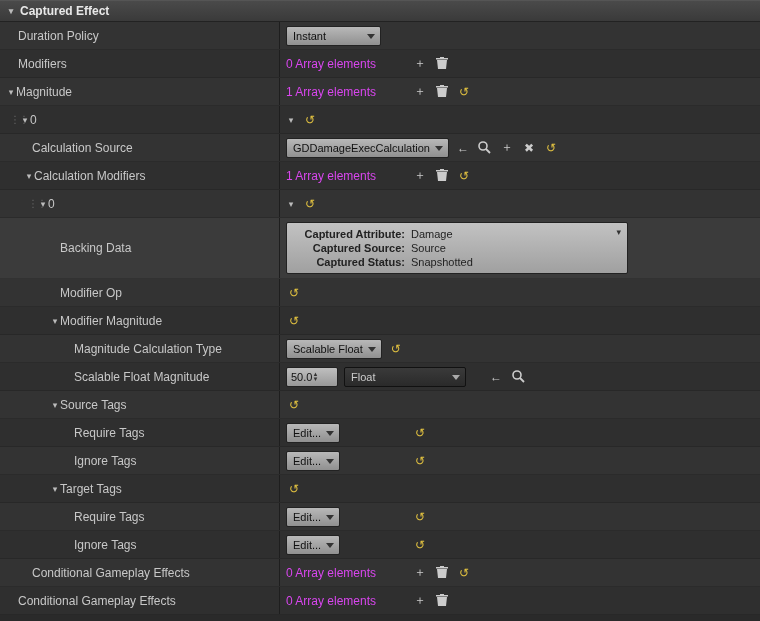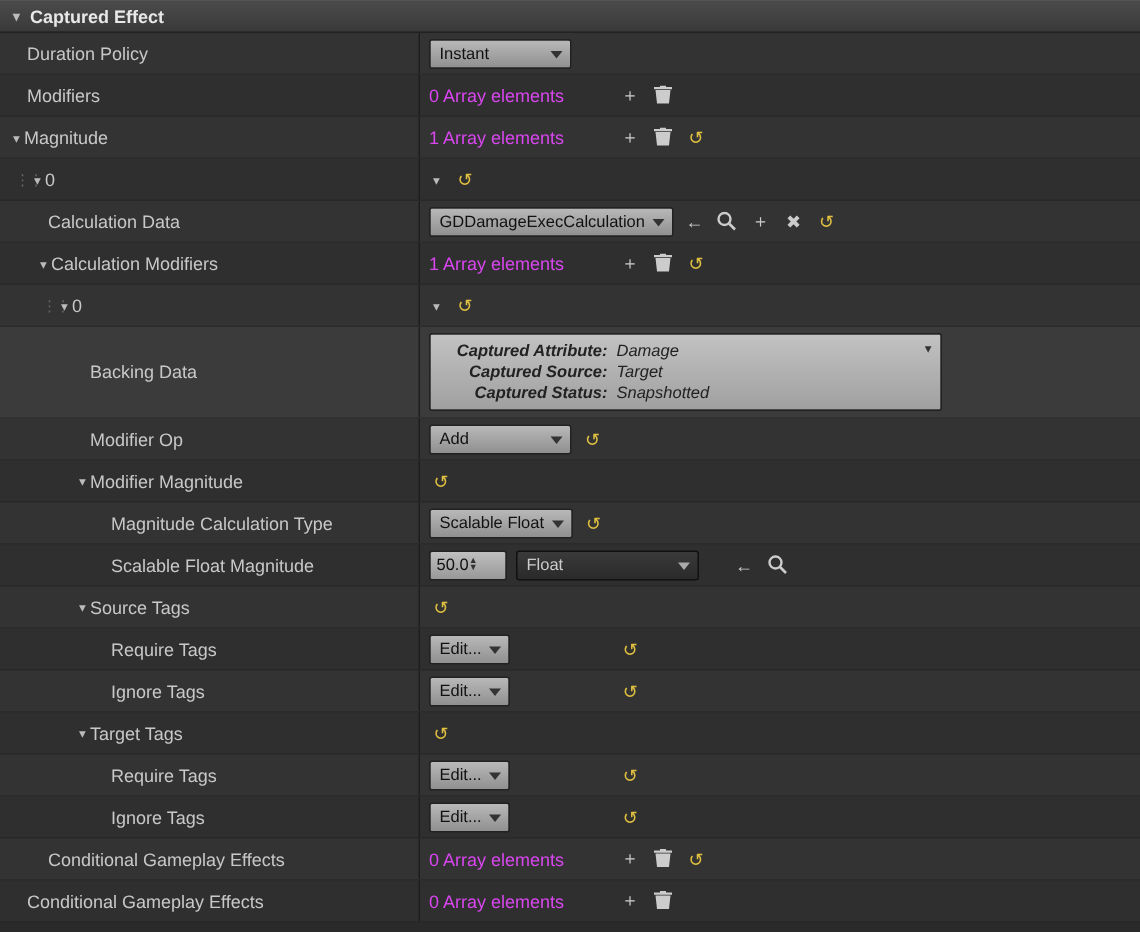--- a/index.html
+++ b/index.html
@@ -149,21 +149,20 @@
     width: 342px;
     position: relative;
   }
   .backing-box .kv {
     flex: 1;
     display: grid;
     grid-template-columns: 110px 1fr;
     align-content: center;
     gap: 2px 6px;
     padding: 4px 8px;
-    font-style: italic;
   }
   .backing-box .k { text-align: right; font-weight: 600; color: #222; }
   .backing-box .v { text-align: left; color: #222; }
   .backing-box .caret {
     position: absolute;
     right: 6px;
     top: 4px;
     font-size: 9px;
     color: #333;
   }
@@ -232,21 +231,21 @@
       <span class="label-text">0</span>
     </div>
     <div class="value-col">
       <span class="arrow">▾</span>
       <span class="icon-btn yellow">↺</span>
     </div>
   </div>
 
   <div class="row alt">
     <div class="label-col indent-2">
-      <span class="label-text">Calculation Data</span>
+      <span class="label-text">Calculation Source</span>
     </div>
     <div class="value-col">
       <div class="dropdown wide">
         <span>GDDamageExecCalculation</span>
       </div>
       <span class="icon-btn">←</span>
       <span class="icon-btn">
         <svg width="13" height="13" viewBox="0 0 13 13">
             <circle cx="5" cy="5" r="4" stroke="#ccc" stroke-width="1.6" fill="none"></circle>
             <line x1="8" y1="8" x2="12" y2="12" stroke="#ccc" stroke-width="1.8"></line>
@@ -291,36 +290,33 @@
     <div class="label-col indent-4">
       <span class="label-text">Backing Data</span>
     </div>
     <div class="value-col">
       <div class="backing-box">
         <span class="caret">▾</span>
         <div class="kv">
           <div class="k">Captured Attribute:</div>
           <div class="v">Damage</div>
           <div class="k">Captured Source:</div>
-          <div class="v">Target</div>
+          <div class="v">Source</div>
           <div class="k">Captured Status:</div>
           <div class="v">Snapshotted</div>
         </div>
       </div>
     </div>
   </div>
 
   <div class="row alt">
     <div class="label-col indent-4">
       <span class="label-text">Modifier Op</span>
     </div>
     <div class="value-col">
-      <div class="dropdown med">
-        <span>Add</span>
-      </div>
       <span class="icon-btn yellow">↺</span>
     </div>
   </div>
 
   <div class="row">
     <div class="label-col" style="padding-left:50px;">
       <span class="arrow">▾</span>
       <span class="label-text">Modifier Magnitude</span>
     </div>
     <div class="value-col">

